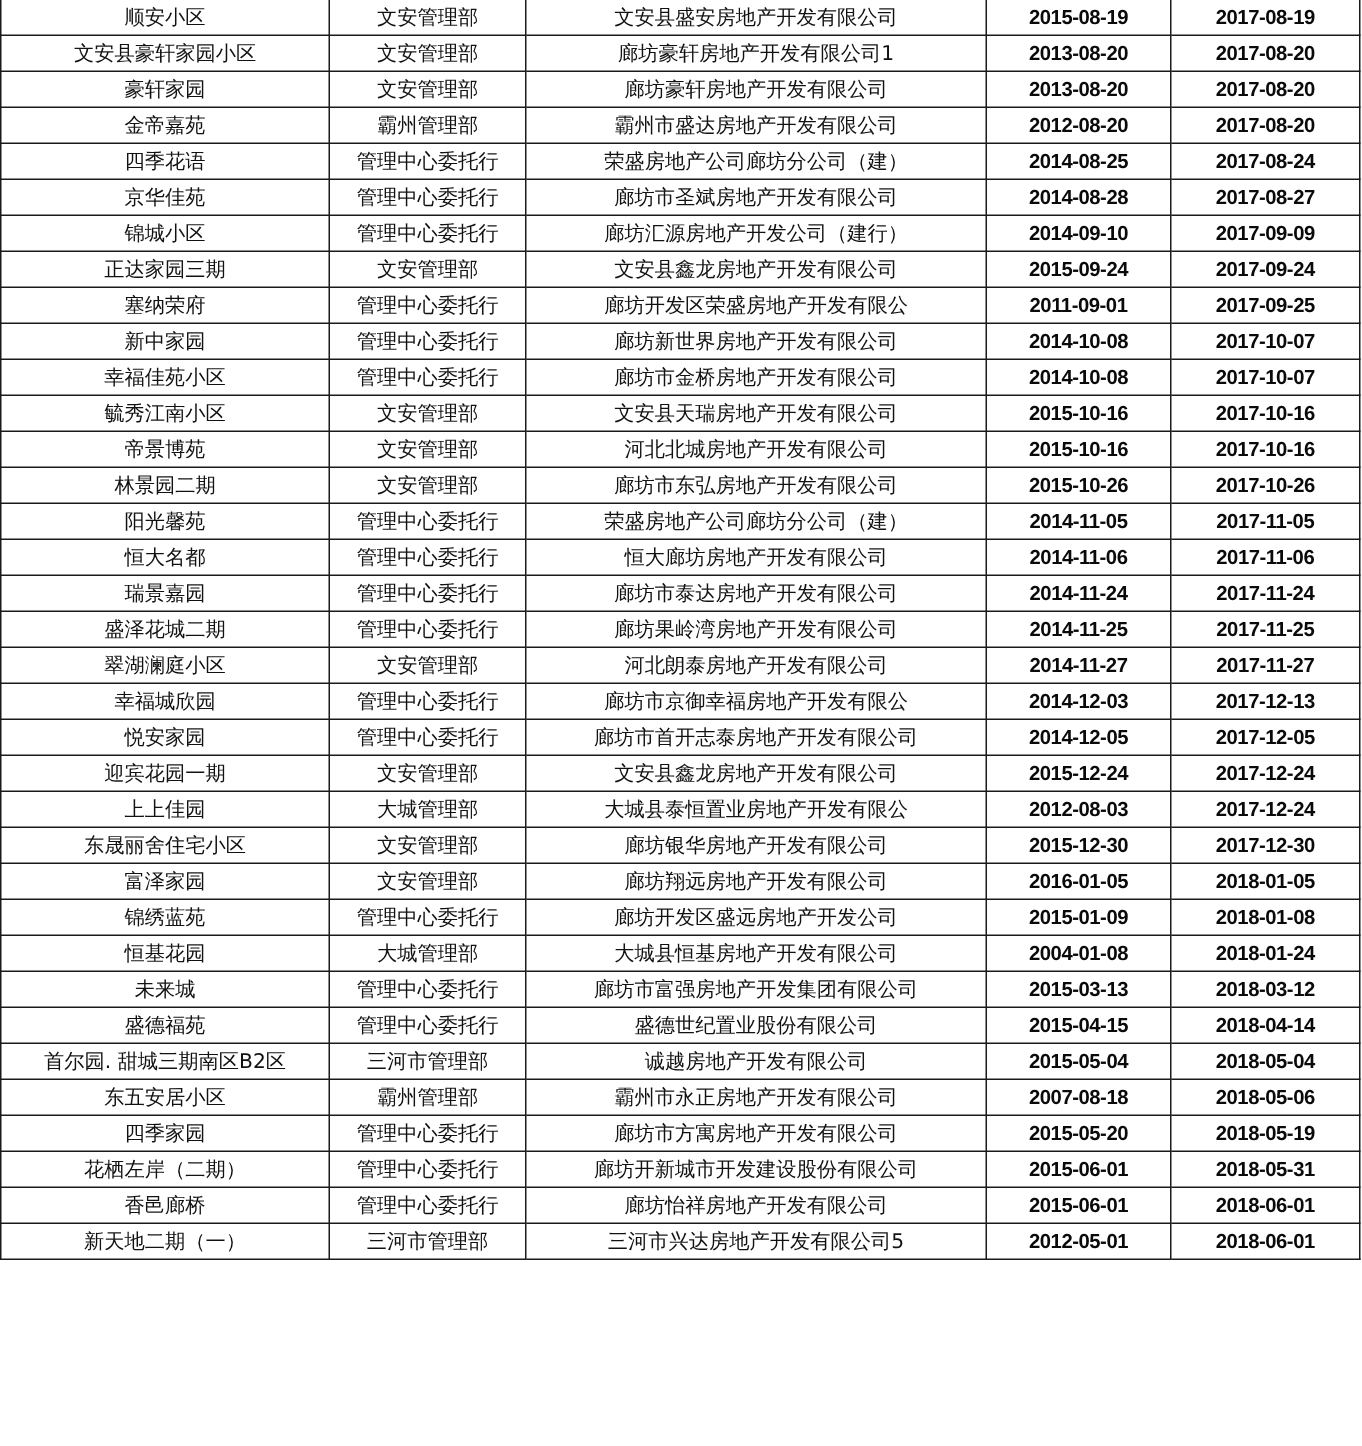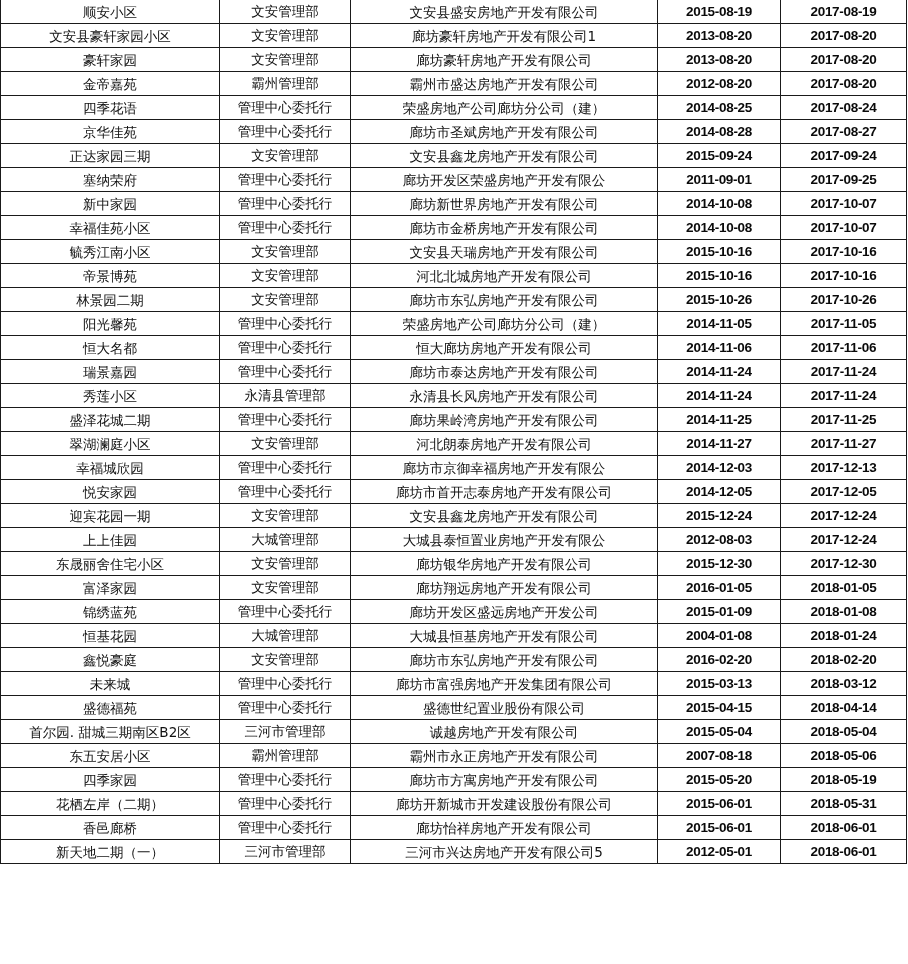--- a/index.html
+++ b/index.html
@@ -78,20 +78,27 @@
         <td class="c-d2 date">2017-08-24</td>
       </tr>
       <tr>
         <td class="c-name">京华佳苑</td>
         <td class="c-dept">管理中心委托行</td>
         <td class="c-dev">廊坊市圣斌房地产开发有限公司</td>
         <td class="c-d1 date">2014-08-28</td>
         <td class="c-d2 date">2017-08-27</td>
       </tr>
       <tr>
+        <td class="c-name">锦城小区</td>
+        <td class="c-dept">管理中心委托行</td>
+        <td class="c-dev">廊坊汇源房地产开发公司（建行）</td>
+        <td class="c-d1 date">2014-09-10</td>
+        <td class="c-d2 date">2017-09-09</td>
+      </tr>
+      <tr>
         <td class="c-name">正达家园三期</td>
         <td class="c-dept">文安管理部</td>
         <td class="c-dev">文安县鑫龙房地产开发有限公司</td>
         <td class="c-d1 date">2015-09-24</td>
         <td class="c-d2 date">2017-09-24</td>
       </tr>
       <tr>
         <td class="c-name">塞纳荣府</td>
         <td class="c-dept">管理中心委托行</td>
         <td class="c-dev">廊坊开发区荣盛房地产开发有限公</td>
@@ -144,27 +151,20 @@
         <td class="c-name">恒大名都</td>
         <td class="c-dept">管理中心委托行</td>
         <td class="c-dev">恒大廊坊房地产开发有限公司</td>
         <td class="c-d1 date">2014-11-06</td>
         <td class="c-d2 date">2017-11-06</td>
       </tr>
       <tr>
         <td class="c-name">瑞景嘉园</td>
         <td class="c-dept">管理中心委托行</td>
         <td class="c-dev">廊坊市泰达房地产开发有限公司</td>
-        <td class="c-d1 date">2014-11-24</td>
-        <td class="c-d2 date">2017-11-24</td>
-      </tr>
-      <tr>
-        <td class="c-name">秀莲小区</td>
-        <td class="c-dept">永清县管理部</td>
-        <td class="c-dev">永清县长风房地产开发有限公司</td>
         <td class="c-d1 date">2014-11-24</td>
         <td class="c-d2 date">2017-11-24</td>
       </tr>
       <tr>
         <td class="c-name">盛泽花城二期</td>
         <td class="c-dept">管理中心委托行</td>
         <td class="c-dev">廊坊果岭湾房地产开发有限公司</td>
         <td class="c-d1 date">2014-11-25</td>
         <td class="c-d2 date">2017-11-25</td>
       </tr>
@@ -225,27 +225,20 @@
         <td class="c-d2 date">2018-01-08</td>
       </tr>
       <tr>
         <td class="c-name">恒基花园</td>
         <td class="c-dept">大城管理部</td>
         <td class="c-dev">大城县恒基房地产开发有限公司</td>
         <td class="c-d1 date">2004-01-08</td>
         <td class="c-d2 date">2018-01-24</td>
       </tr>
       <tr>
-        <td class="c-name">鑫悦豪庭</td>
-        <td class="c-dept">文安管理部</td>
-        <td class="c-dev">廊坊市东弘房地产开发有限公司</td>
-        <td class="c-d1 date">2016-02-20</td>
-        <td class="c-d2 date">2018-02-20</td>
-      </tr>
-      <tr>
         <td class="c-name">未来城</td>
         <td class="c-dept">管理中心委托行</td>
         <td class="c-dev">廊坊市富强房地产开发集团有限公司</td>
         <td class="c-d1 date">2015-03-13</td>
         <td class="c-d2 date">2018-03-12</td>
       </tr>
       <tr>
         <td class="c-name">盛德福苑</td>
         <td class="c-dept">管理中心委托行</td>
         <td class="c-dev">盛德世纪置业股份有限公司</td>

